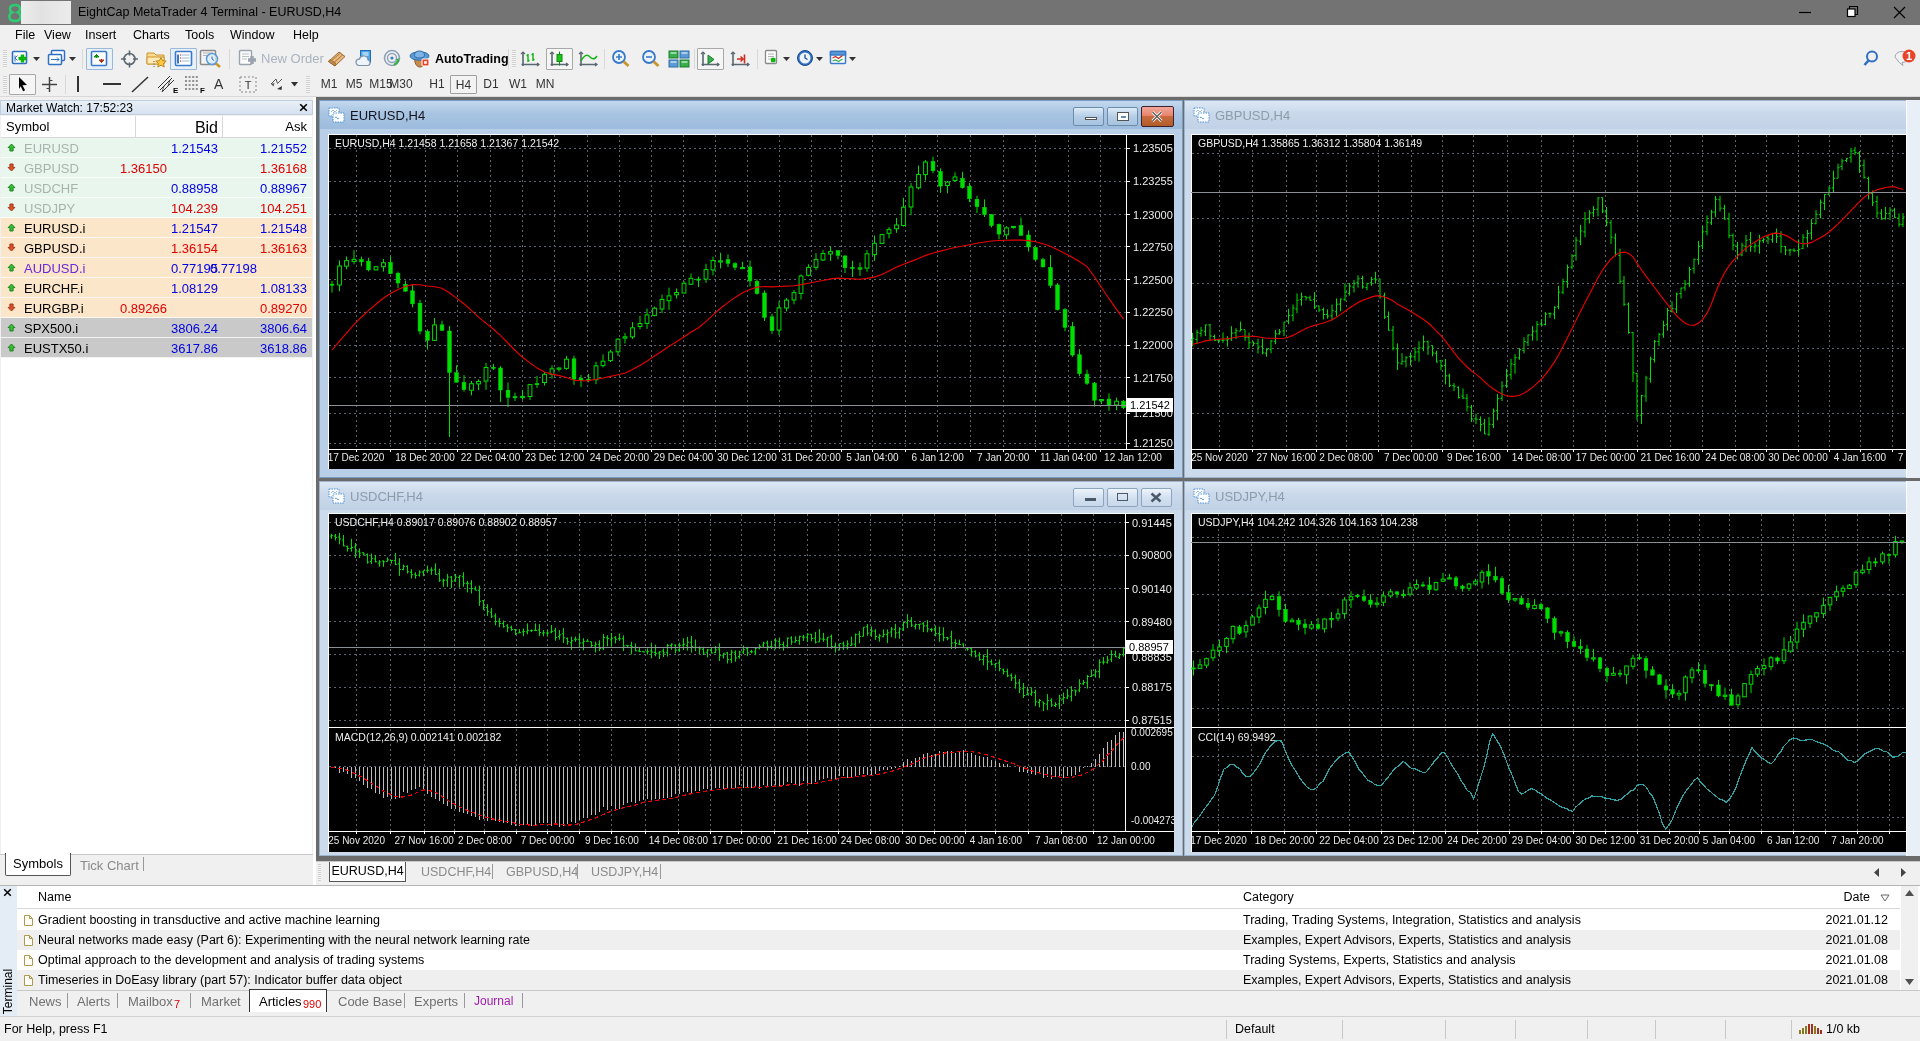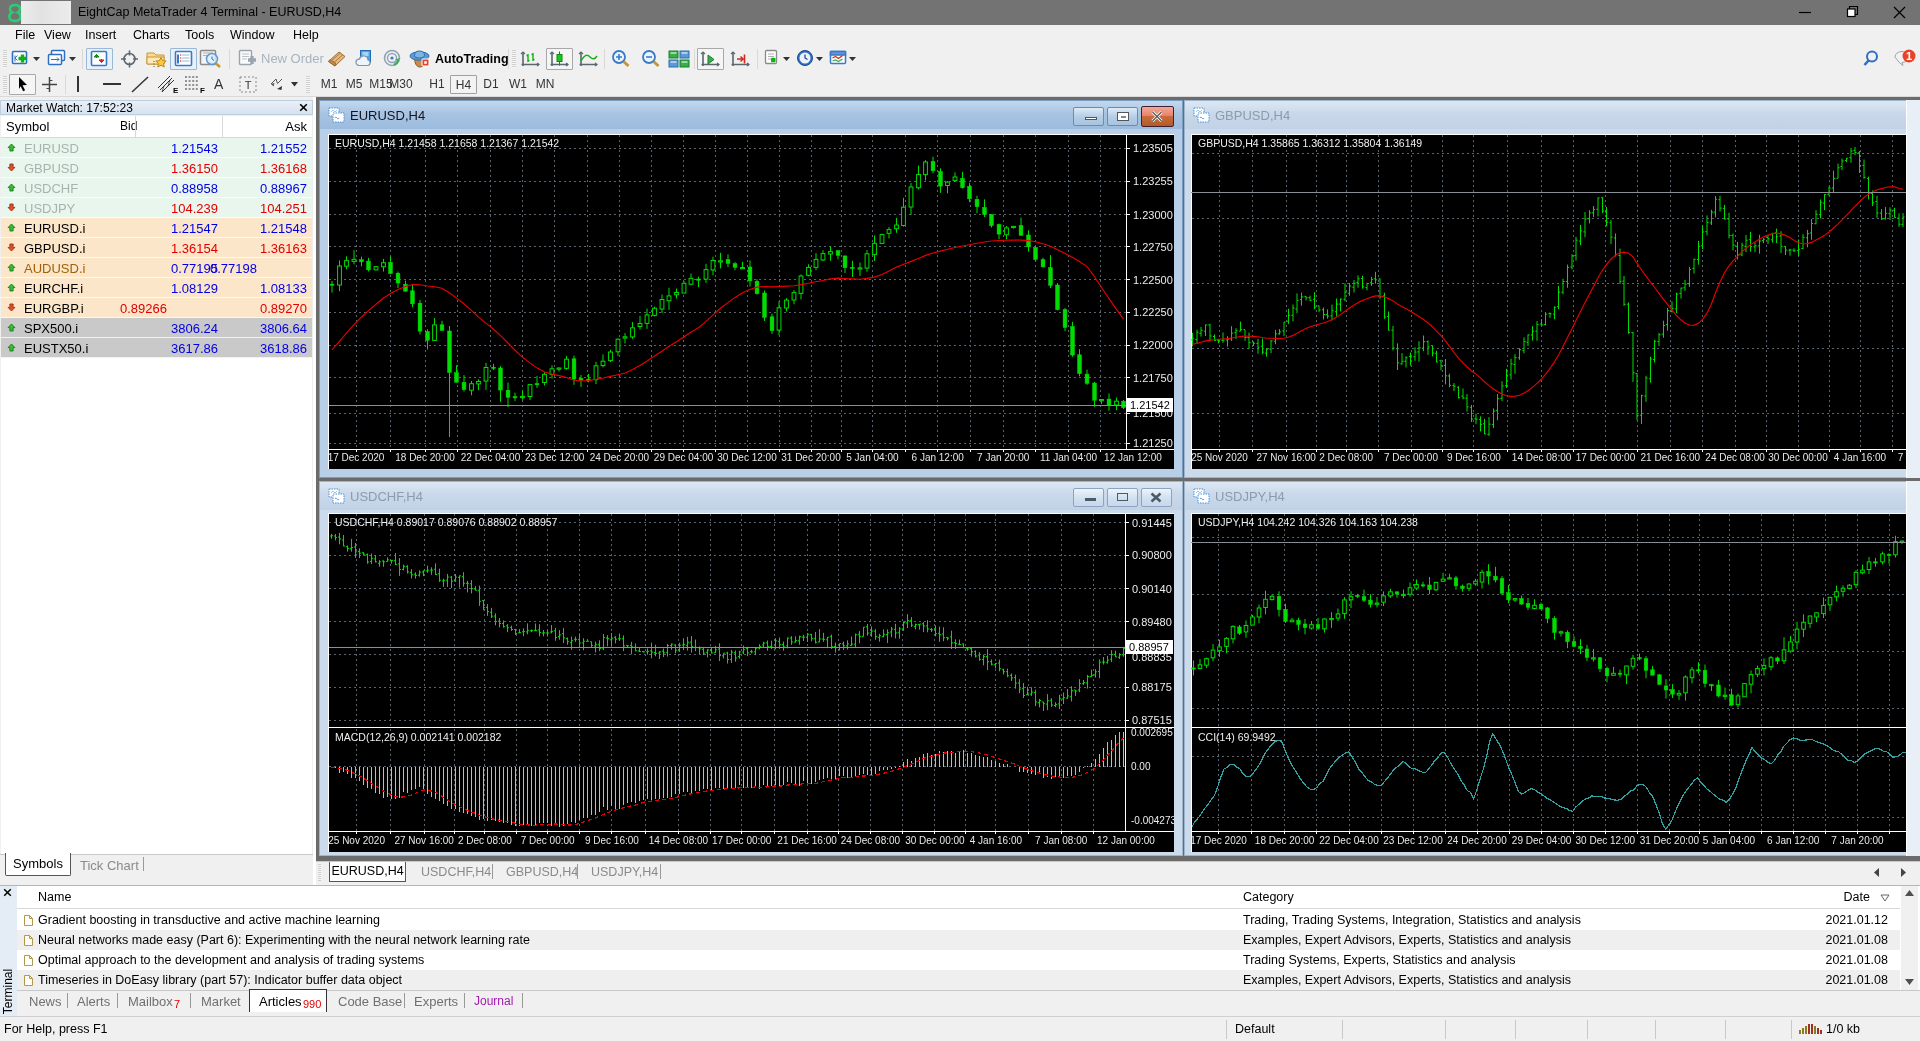--- a/index.html
+++ b/index.html
@@ -250,38 +250,38 @@
   </div>
 <div id="mdi"></div>
 <div class="abs" style="left:316px;top:882px;width:1604px;height:3px;background:#f0f0f0"></div>
 <div id="mwatch">
     <div class="abs" style="left:0;top:3px;width:313px;height:15px;background:linear-gradient(180deg,#e9f0f8,#d6e2f0);border:1px solid #c0cddc;font-size:12px;color:#000;line-height:14px;padding-left:5px">Market Watch: 17:52:23</div>
     <svg class="abs" style="left:299px;top:6px" width="9" height="9" viewBox="0 0 9 9">
       <path d="M1.2 1.2l6.6 6.6M7.8 1.2L1.2 7.8" stroke="#000" stroke-width="1.6"></path>
     </svg>
     <div class="abs" style="left:1px;top:19px;width:311px;height:738px;background:#fff"></div>
     <div class="abs" style="left:6px;top:22px;font-size:13px;color:#000">Symbol</div>
-    <div class="abs" style="left:120px;top:22px;width:98px;font-size:12px;color:#000">Bid</div>
+    <div class="abs" style="left:120px;top:22px;width:98px;text-align:right;font-size:16px;color:#000">Bid</div>
     <div class="abs" style="left:210px;top:22px;width:97px;text-align:right;font-size:13px;color:#000">Ask</div>
     <div class="abs" style="left:135px;top:19px;width:1px;height:241px;background:#d8d8d8"></div>
     <div class="abs" style="left:222px;top:19px;width:1px;height:241px;background:#d8d8d8"></div>
     <div class="abs" style="left:1px;top:40px;width:311px;height:1px;background:#d8d8d8"></div>
     <div class="abs" style="left:1px;top:41px;width:311px;height:20px;background:#e9f6ee;border-bottom:1px solid rgba(255,255,255,0.75)"></div>
     <svg class="abs" style="left:6px;top:45px" width="11" height="11" viewBox="0 0 10 11">
       <path d="M5 2l3.4 3.6H6.6V9H3.4V5.6H1.6z" fill="#35c035" stroke="#177a17" stroke-width="0.9"></path>
     </svg>
     <div class="abs" style="left:24px;top:44px;font-size:13px;color:#a9b3ad">EURUSD</div>
     <div class="abs" style="left:120px;top:44px;width:98px;text-align:right;font-size:13px;color:#0000e0">1.21543</div>
     <div class="abs" style="left:210px;top:44px;width:97px;text-align:right;font-size:13px;color:#0000e0">1.21552</div>
     <div class="abs" style="left:1px;top:61px;width:311px;height:20px;background:#e9f6ee;border-bottom:1px solid rgba(255,255,255,0.75)"></div>
     <svg class="abs" style="left:6px;top:65px" width="11" height="11" viewBox="0 0 10 11">
       <path d="M5 9l3.4-3.6H6.6V2H3.4v3.4H1.6z" fill="#e0512a" stroke="#9e2f12" stroke-width="0.9"></path>
     </svg>
     <div class="abs" style="left:24px;top:64px;font-size:13px;color:#a9b3ad">GBPUSD</div>
-    <div class="abs" style="left:120px;top:64px;width:98px;text-align:right;font-size:13px;color:#e00000">1.36150</div>
+    <div class="abs" style="left:120px;top:64px;width:98px;text-align:left;font-size:13px;color:#e00000">1.36150</div>
     <div class="abs" style="left:210px;top:64px;width:97px;text-align:right;font-size:13px;color:#e00000">1.36168</div>
     <div class="abs" style="left:1px;top:81px;width:311px;height:20px;background:#e9f6ee;border-bottom:1px solid rgba(255,255,255,0.75)"></div>
     <svg class="abs" style="left:6px;top:85px" width="11" height="11" viewBox="0 0 10 11">
       <path d="M5 2l3.4 3.6H6.6V9H3.4V5.6H1.6z" fill="#35c035" stroke="#177a17" stroke-width="0.9"></path>
     </svg>
     <div class="abs" style="left:24px;top:84px;font-size:13px;color:#a9b3ad">USDCHF</div>
     <div class="abs" style="left:120px;top:84px;width:98px;text-align:right;font-size:13px;color:#0000e0">0.88958</div>
     <div class="abs" style="left:210px;top:84px;width:97px;text-align:right;font-size:13px;color:#0000e0">0.88967</div>
     <div class="abs" style="left:1px;top:101px;width:311px;height:20px;background:#e9f6ee;border-bottom:1px solid rgba(255,255,255,0.75)"></div>
     <svg class="abs" style="left:6px;top:105px" width="11" height="11" viewBox="0 0 10 11">
@@ -301,21 +301,21 @@
     <svg class="abs" style="left:6px;top:145px" width="11" height="11" viewBox="0 0 10 11">
       <path d="M5 9l3.4-3.6H6.6V2H3.4v3.4H1.6z" fill="#e0512a" stroke="#9e2f12" stroke-width="0.9"></path>
     </svg>
     <div class="abs" style="left:24px;top:144px;font-size:13px;color:#000">GBPUSD.i</div>
     <div class="abs" style="left:120px;top:144px;width:98px;text-align:right;font-size:13px;color:#e00000">1.36154</div>
     <div class="abs" style="left:210px;top:144px;width:97px;text-align:right;font-size:13px;color:#e00000">1.36163</div>
     <div class="abs" style="left:1px;top:161px;width:311px;height:20px;background:#fce6c9;border-bottom:1px solid rgba(255,255,255,0.75)"></div>
     <svg class="abs" style="left:6px;top:165px" width="11" height="11" viewBox="0 0 10 11">
       <path d="M5 2l3.4 3.6H6.6V9H3.4V5.6H1.6z" fill="#35c035" stroke="#177a17" stroke-width="0.9"></path>
     </svg>
-    <div class="abs" style="left:24px;top:164px;font-size:13px;color:#a16207">AUDUSD.i</div>
+    <div class="abs" style="left:24px;top:164px;font-size:13px;color:#6d28d9">AUDUSD.i</div>
     <div class="abs" style="left:120px;top:164px;width:98px;text-align:right;font-size:13px;color:#0000e0">0.77195</div>
     <div class="abs" style="left:210px;top:164px;width:97px;text-align:left;font-size:13px;color:#0000e0">0.77198</div>
     <div class="abs" style="left:1px;top:181px;width:311px;height:20px;background:#fce6c9;border-bottom:1px solid rgba(255,255,255,0.75)"></div>
     <svg class="abs" style="left:6px;top:185px" width="11" height="11" viewBox="0 0 10 11">
       <path d="M5 2l3.4 3.6H6.6V9H3.4V5.6H1.6z" fill="#35c035" stroke="#177a17" stroke-width="0.9"></path>
     </svg>
     <div class="abs" style="left:24px;top:184px;font-size:13px;color:#000">EURCHF.i</div>
     <div class="abs" style="left:120px;top:184px;width:98px;text-align:right;font-size:13px;color:#0000e0">1.08129</div>
     <div class="abs" style="left:210px;top:184px;width:97px;text-align:right;font-size:13px;color:#0000e0">1.08133</div>
     <div class="abs" style="left:1px;top:201px;width:311px;height:20px;background:#fce6c9;border-bottom:1px solid rgba(255,255,255,0.75)"></div>

